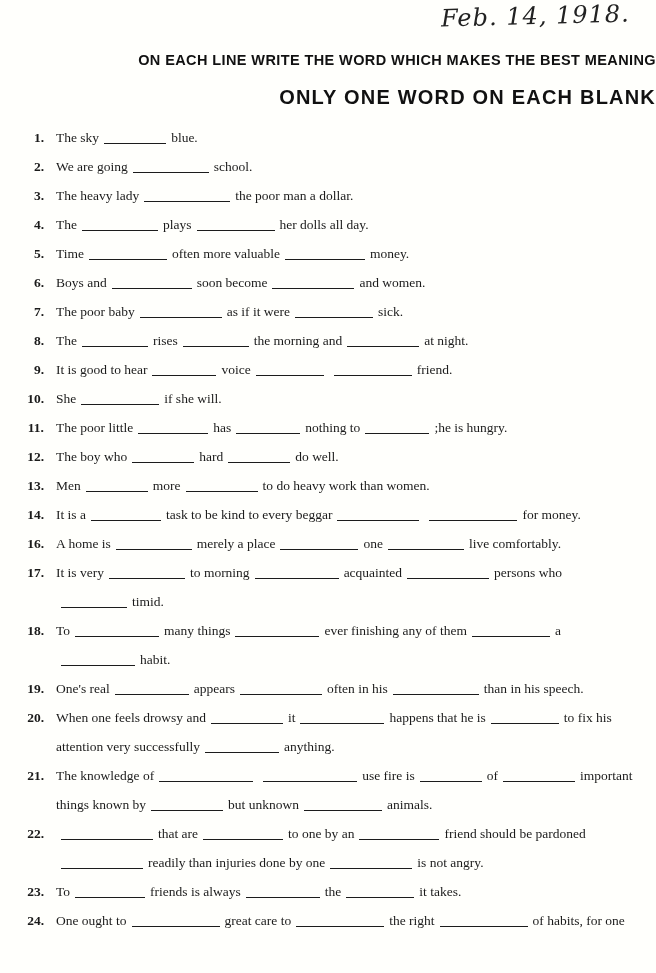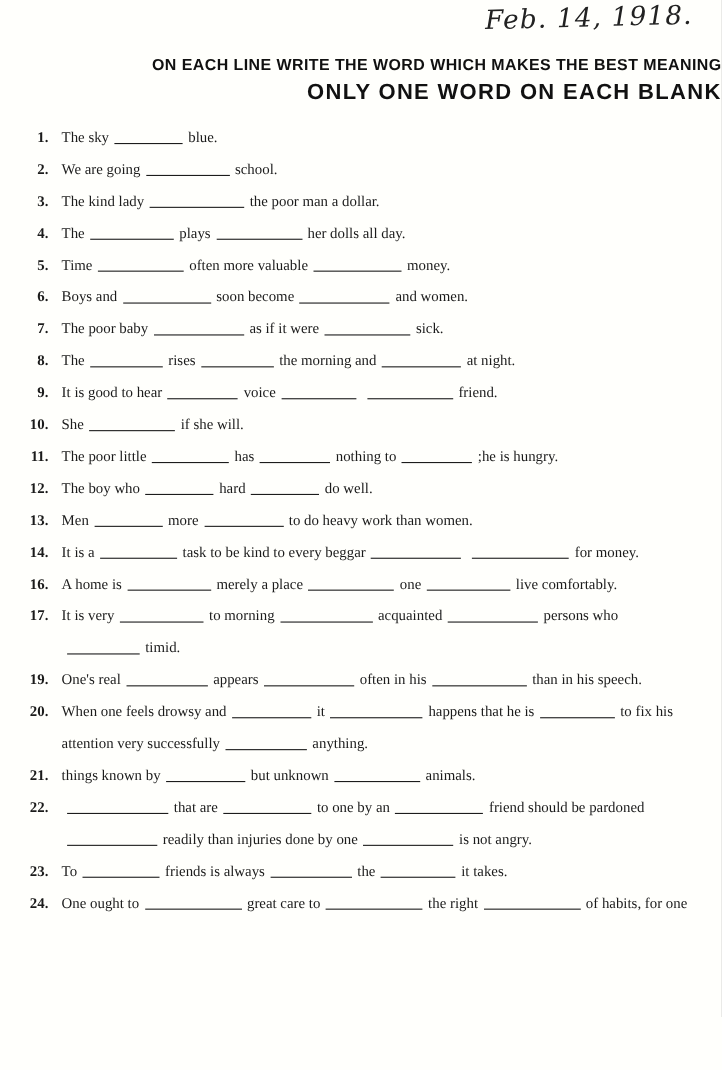--- a/index.html
+++ b/index.html
@@ -34,21 +34,21 @@
     font-weight: bold;
     font-size: 14.5px;
     letter-spacing: 0.4px;
     color: #111;
   }
   .title-2 {
     font-family: "Liberation Sans", sans-serif;
     font-weight: bold;
     font-size: 20px;
     letter-spacing: 1.2px;
-    margin-top: 5px;
+    margin-top: 18px;
     color: #111;
   }
   .question-list {
     margin-top: 14px;
     padding-left: 18px;
     padding-right: 12px;
   }
   .item-row { display: flex; }
   .item-num {
     width: 26px;
@@ -94,21 +94,21 @@
       </div>
       <div class="item-row">
         <div class="item-num">2.</div>
         <div class="item-content">
           <div class="item-line"><span class="qtext">We are going</span><span class="blank" style="width: 76px;"></span><span class="qtext">school.</span></div>
         </div>
       </div>
       <div class="item-row">
         <div class="item-num">3.</div>
         <div class="item-content">
-          <div class="item-line"><span class="qtext">The kind lady</span><span class="blank" style="width: 86px;"></span><span class="qtext">the poor man a dollar.</span></div>
+          <div class="item-line"><span class="qtext">The heavy lady</span><span class="blank" style="width: 86px;"></span><span class="qtext">the poor man a dollar.</span></div>
         </div>
       </div>
       <div class="item-row">
         <div class="item-num">4.</div>
         <div class="item-content">
           <div class="item-line"><span class="qtext">The</span><span class="blank" style="width: 76px;"></span><span class="qtext">plays</span><span class="blank" style="width: 78px;"></span><span class="qtext">her dolls all day.</span></div>
         </div>
       </div>
       <div class="item-row">
         <div class="item-num">5.</div>
@@ -177,35 +177,43 @@
         </div>
       </div>
       <div class="item-row">
         <div class="item-num">17.</div>
         <div class="item-content">
           <div class="item-line"><span class="qtext">It is very</span><span class="blank" style="width: 76px;"></span><span class="qtext">to morning</span><span class="blank" style="width: 84px;"></span><span class="qtext">acquainted</span><span class="blank" style="width: 82px;"></span><span class="qtext">persons who</span></div>
           <div class="item-line"><span class="blank" style="width: 66px;"></span><span class="qtext">timid.</span></div>
         </div>
       </div>
       <div class="item-row">
+        <div class="item-num">18.</div>
+        <div class="item-content">
+          <div class="item-line"><span class="qtext">To</span><span class="blank" style="width: 84px;"></span><span class="qtext">many things</span><span class="blank" style="width: 84px;"></span><span class="qtext">ever finishing any of them</span><span class="blank" style="width: 78px;"></span><span class="qtext">a</span></div>
+          <div class="item-line"><span class="blank" style="width: 74px;"></span><span class="qtext">habit.</span></div>
+        </div>
+      </div>
+      <div class="item-row">
         <div class="item-num">19.</div>
         <div class="item-content">
           <div class="item-line"><span class="qtext">One's real</span><span class="blank" style="width: 74px;"></span><span class="qtext">appears</span><span class="blank" style="width: 82px;"></span><span class="qtext">often in his</span><span class="blank" style="width: 86px;"></span><span class="qtext">than in his speech.</span></div>
         </div>
       </div>
       <div class="item-row">
         <div class="item-num">20.</div>
         <div class="item-content">
           <div class="item-line"><span class="qtext">When one feels drowsy and</span><span class="blank" style="width: 72px;"></span><span class="qtext">it</span><span class="blank" style="width: 84px;"></span><span class="qtext">happens that he is</span><span class="blank" style="width: 68px;"></span><span class="qtext">to fix his</span></div>
           <div class="item-line"><span class="qtext">attention very successfully</span><span class="blank" style="width: 74px;"></span><span class="qtext">anything.</span></div>
         </div>
       </div>
       <div class="item-row">
         <div class="item-num">21.</div>
         <div class="item-content">
+          <div class="item-line"><span class="qtext">The knowledge of</span><span class="blank" style="width: 94px;"></span><span class="blank" style="width: 94px;"></span><span class="qtext">use fire is</span><span class="blank" style="width: 62px;"></span><span class="qtext">of</span><span class="blank" style="width: 72px;"></span><span class="qtext">important</span></div>
           <div class="item-line"><span class="qtext">things known by</span><span class="blank" style="width: 72px;"></span><span class="qtext">but unknown</span><span class="blank" style="width: 78px;"></span><span class="qtext">animals.</span></div>
         </div>
       </div>
       <div class="item-row">
         <div class="item-num">22.</div>
         <div class="item-content">
           <div class="item-line"><span class="blank" style="width: 92px;"></span><span class="qtext">that are</span><span class="blank" style="width: 80px;"></span><span class="qtext">to one by an</span><span class="blank" style="width: 80px;"></span><span class="qtext">friend should be pardoned</span></div>
           <div class="item-line"><span class="blank" style="width: 82px;"></span><span class="qtext">readily than injuries done by one</span><span class="blank" style="width: 82px;"></span><span class="qtext">is not angry.</span></div>
         </div>
       </div>

